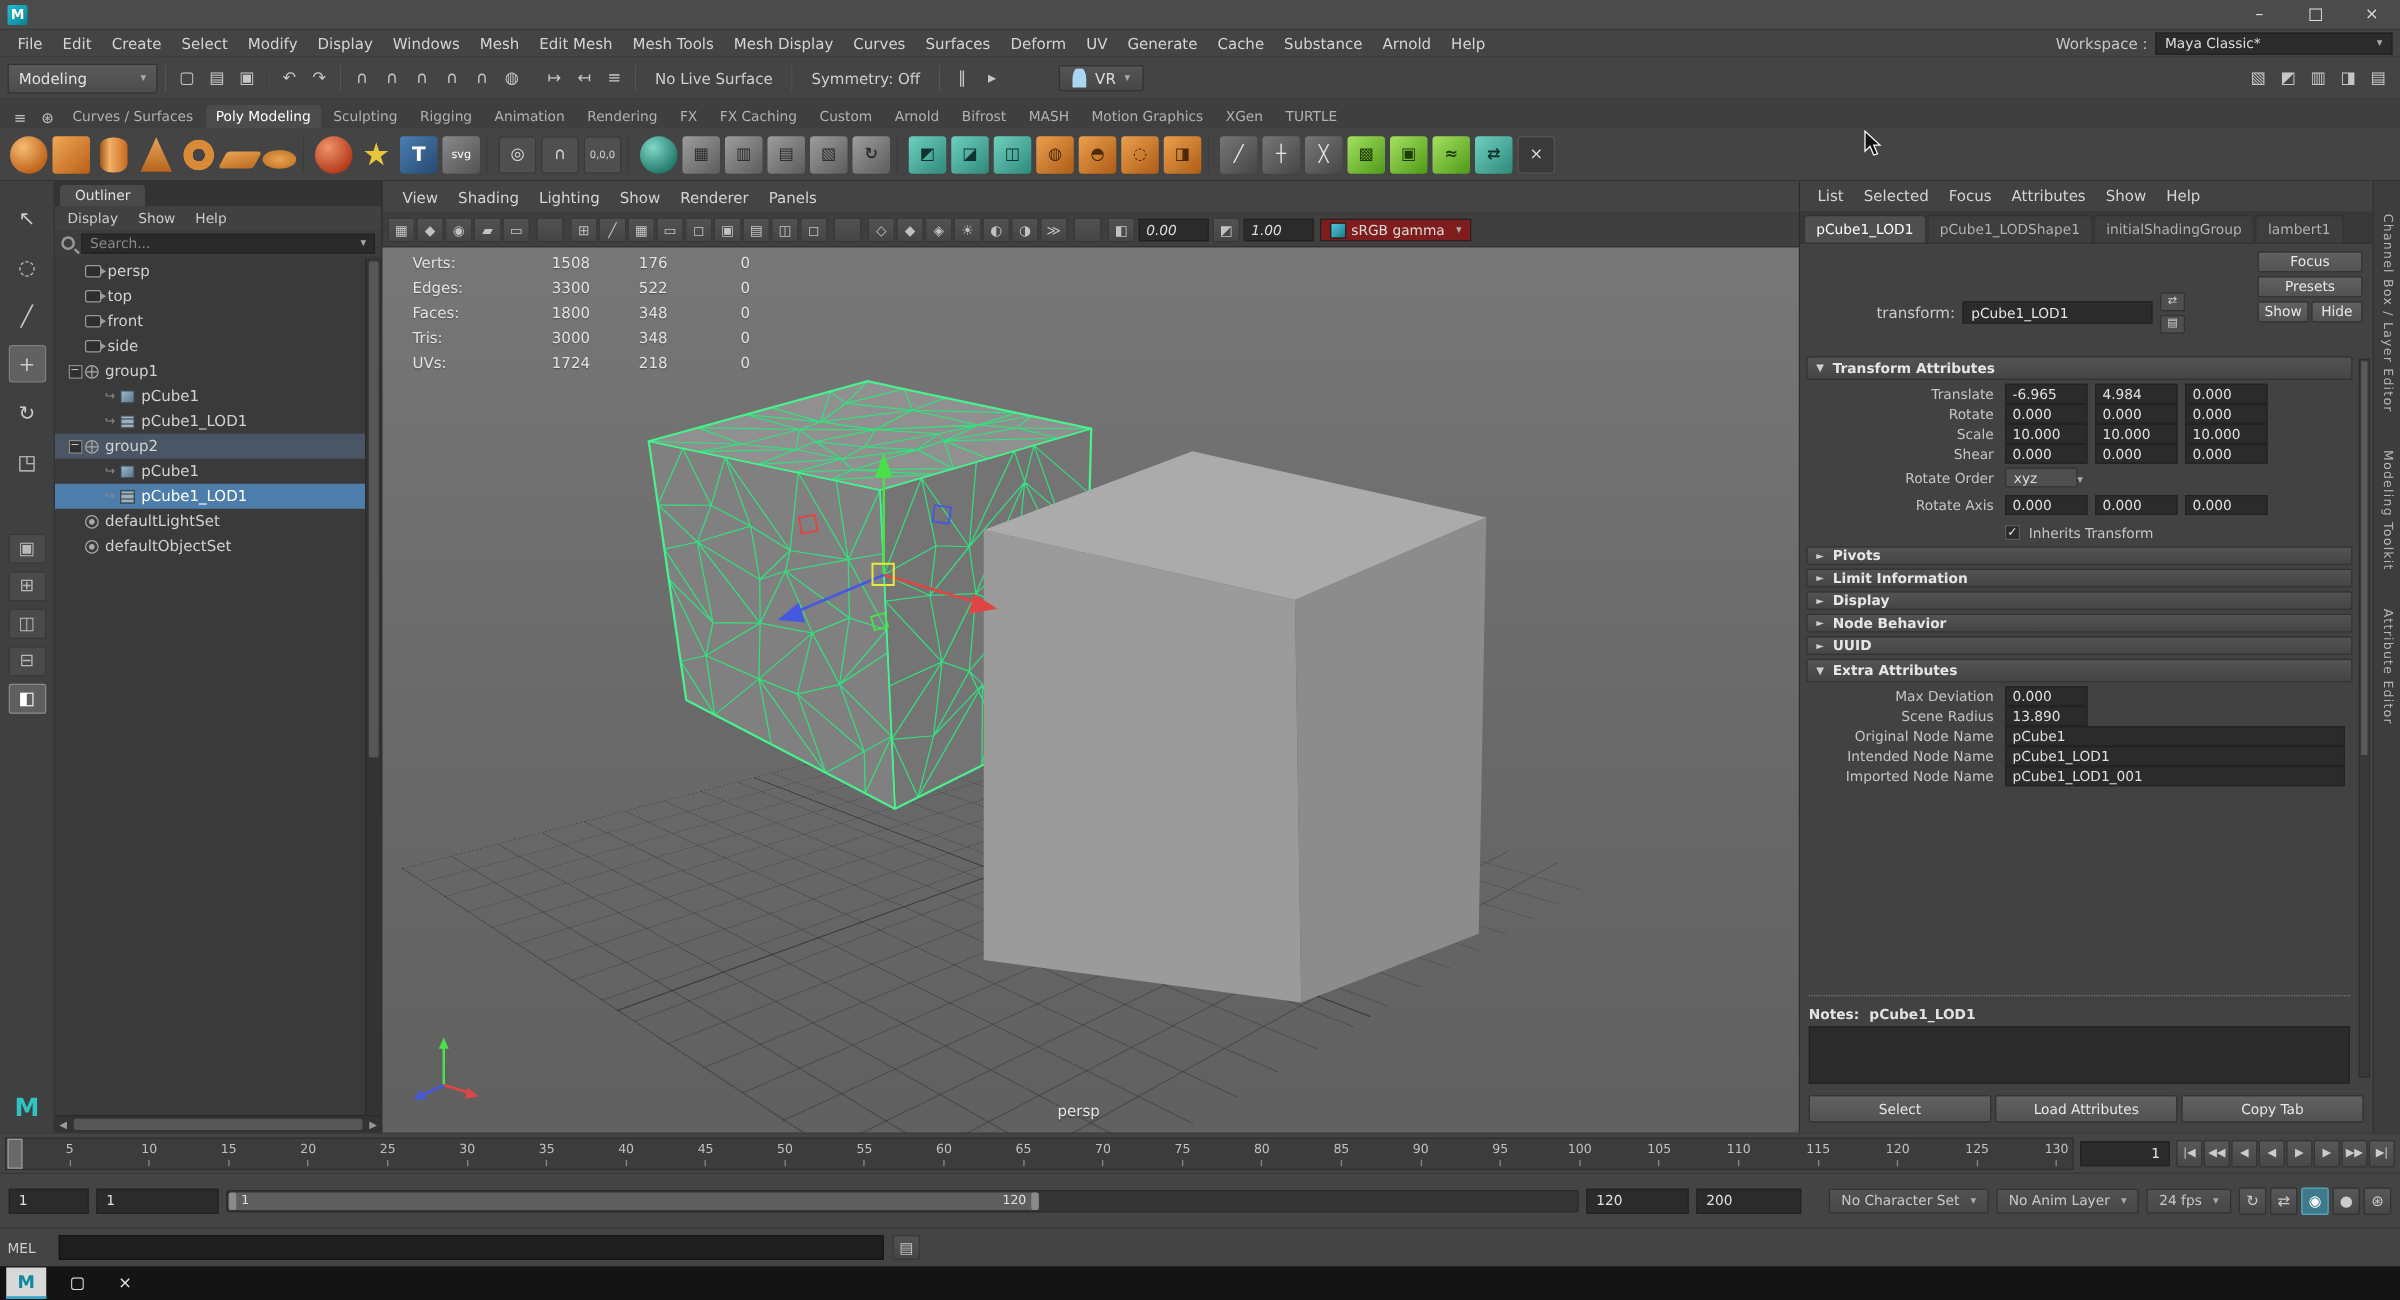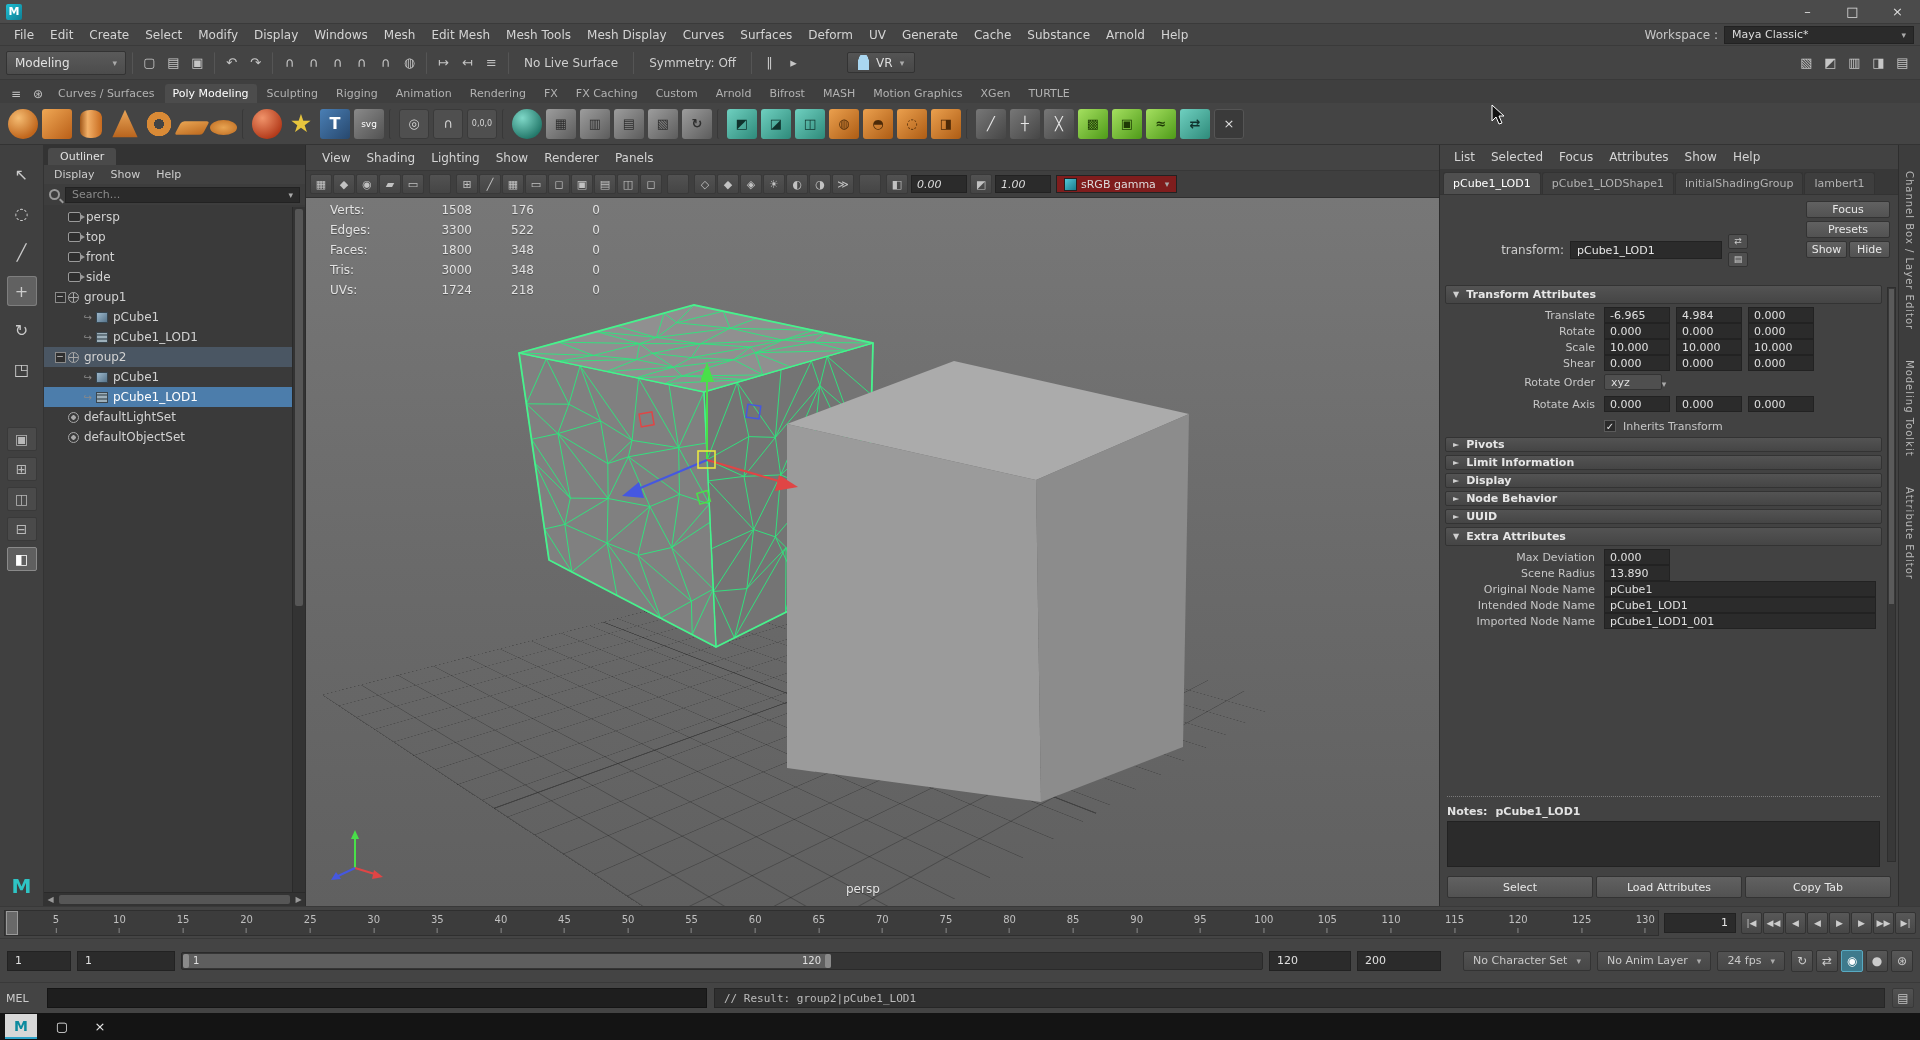--- a/index.html
+++ b/index.html
@@ -1218,21 +1218,20 @@
         </span>
         <span class="rs-icon">
           <span>⊛</span>
         </span>
       </div>
   </div>
 
   <div class="cmdline">
     <span class="cmd-label">MEL</span>
     <div class="cmd-input"></div>
-    <div class="cmd-result">// Result: group2|pCube1_LOD1</div>
     <span class="cmd-icon">▤</span>
   </div>
 
   <div class="taskbar">
 
   <div class=" tb-maya">
         <span>M</span>
       </div>
       <div class=" tb-icon">
         <span>▢</span>

